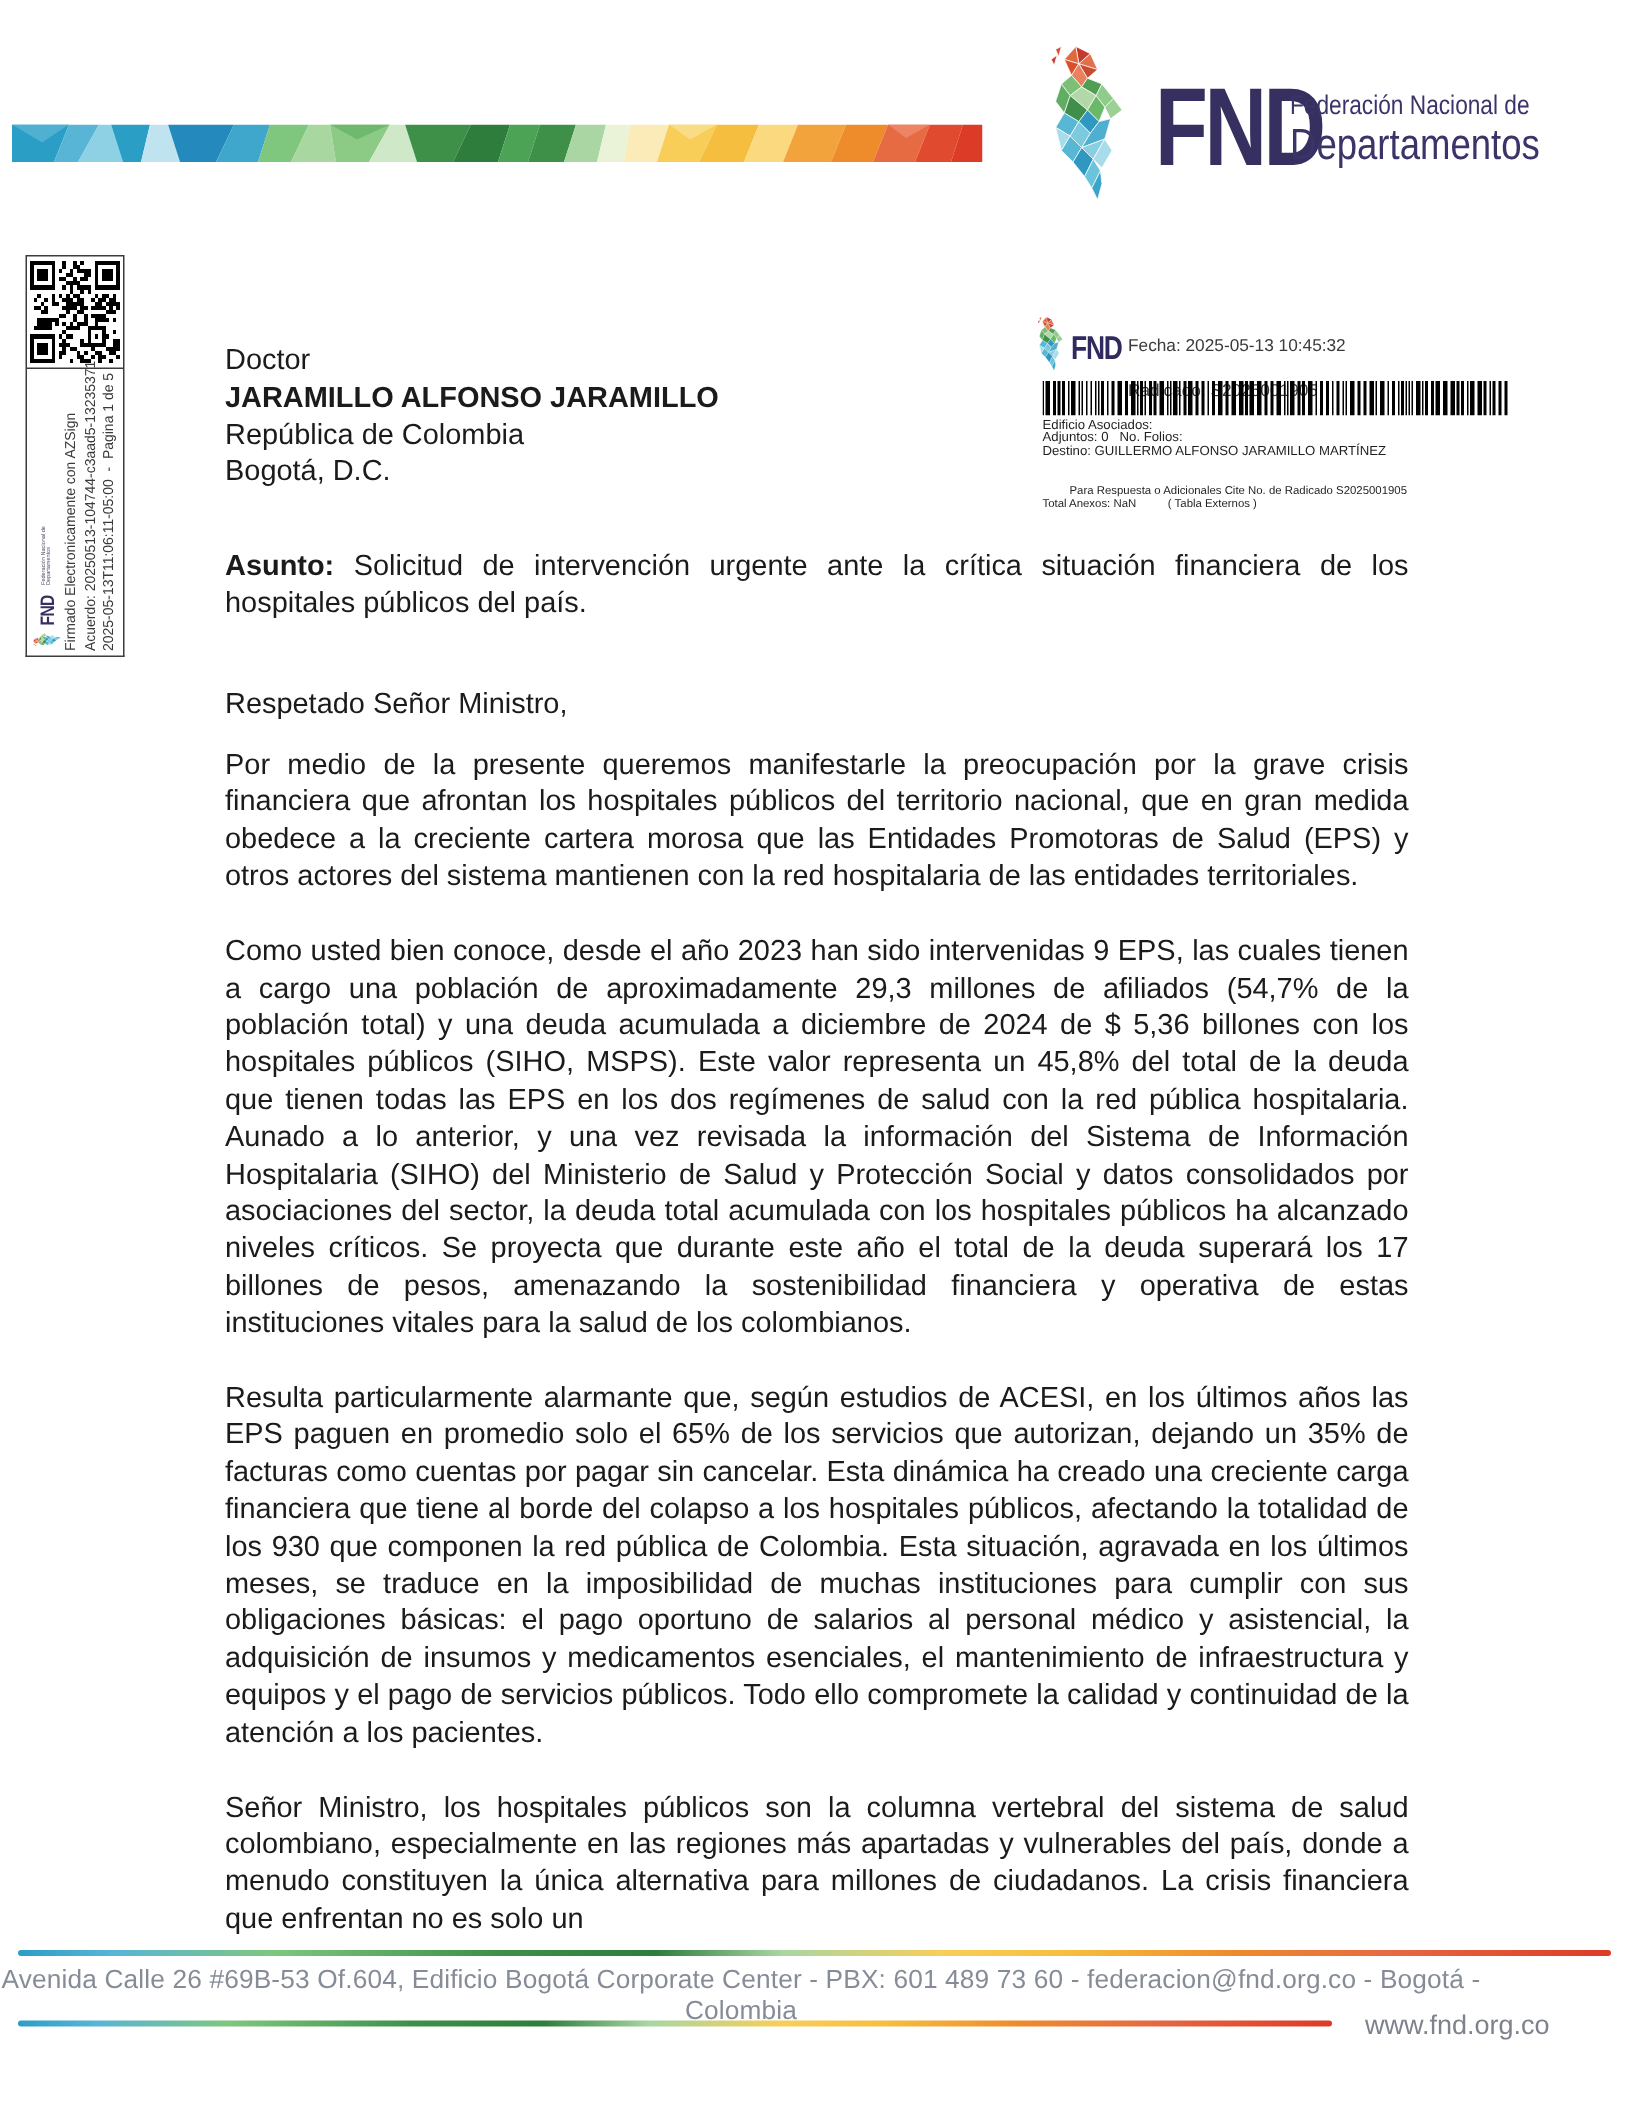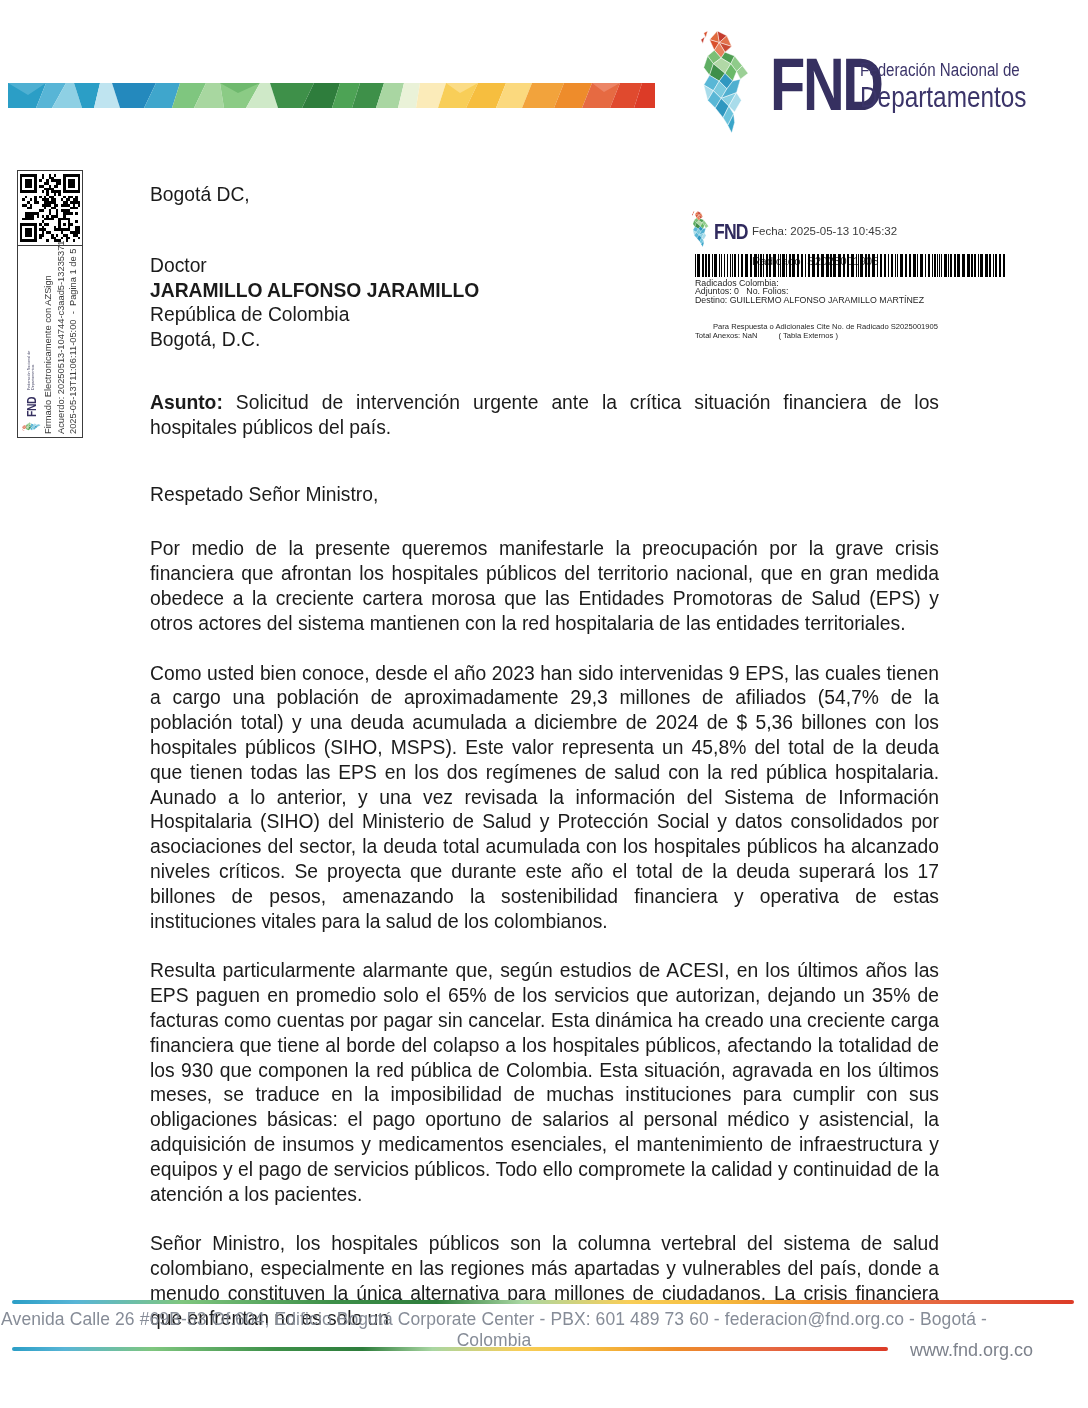--- a/index.html
+++ b/index.html
@@ -61,21 +61,21 @@
 
   
   #letter {
     position:absolute; left:150px; top:183px; width:789px;
     font-size:19.3px; line-height:24.8px; color:#1b1b1b;
   }
   #letter p { text-align:justify; }
   .recipient { margin-top:46px; }
   .subject { margin-top:38px; }
   .greeting { margin-top:42px; }
-  .para1 { margin-top:30px; }
+  .para1 { margin-top:16px; }
   .para  { margin-top:25px; }
   .b { font-weight:bold; }
 
   
   .grad-line {
     position:absolute; height:4px; border-radius:2px;
     background:linear-gradient(90deg,#2B9EC6 0%,#58B5D6 6%,#7FC67F 16%,#3E9049 30%,
       #2E7D3C 40%,#A9D6A2 48%,#F8CE58 58%,#F6BE3F 66%,#EE8C2B 76%,#E66A42 86%,#DC3B27 100%);
   }
   #footer-line-1 { left:12px; top:1300px; width:1062px; }
@@ -488,29 +488,28 @@
       <rect x="283" y="0" width="1" height="23" fill="#000"></rect>
       <rect x="285" y="0" width="3" height="23" fill="#000"></rect>
       <rect x="290" y="0" width="3" height="23" fill="#000"></rect>
       <rect x="294" y="0" width="2" height="23" fill="#000"></rect>
       <rect x="298" y="0" width="1" height="23" fill="#000"></rect>
       <rect x="300" y="0" width="2" height="23" fill="#000"></rect>
       <rect x="304" y="0" width="2" height="23" fill="#000"></rect>
       <rect x="308" y="0" width="2" height="23" fill="#000"></rect>
     </svg>
   <div id="stamp-details">
-    <div class="d">Radicados Colombia:</div>
+    <div class="d">Edificio Asociados:</div>
     <div class="d">Adjuntos: 0   No. Folios:</div>
     <div class="d">Destino: GUILLERMO ALFONSO JARAMILLO MARTÍNEZ</div>
     <div class="s ind">Para Respuesta o Adicionales Cite No. de Radicado S2025001905</div>
     <div class="s">Total Anexos: NaN          ( Tabla Externos )</div>
   </div>
 
   <div id="letter">
-    <div class="city">Bogotá DC,</div>
 
     <div class="recipient">
       <div>Doctor</div>
       <div class="b">JARAMILLO ALFONSO JARAMILLO</div>
       <div>República de Colombia</div>
       <div>Bogotá, D.C.</div>
     </div>
 
     <p class="subject"><span class="b">Asunto:</span><span> Solicitud de intervención urgente ante la crítica situación financiera de los hospitales públicos del país.</span></p>
 

